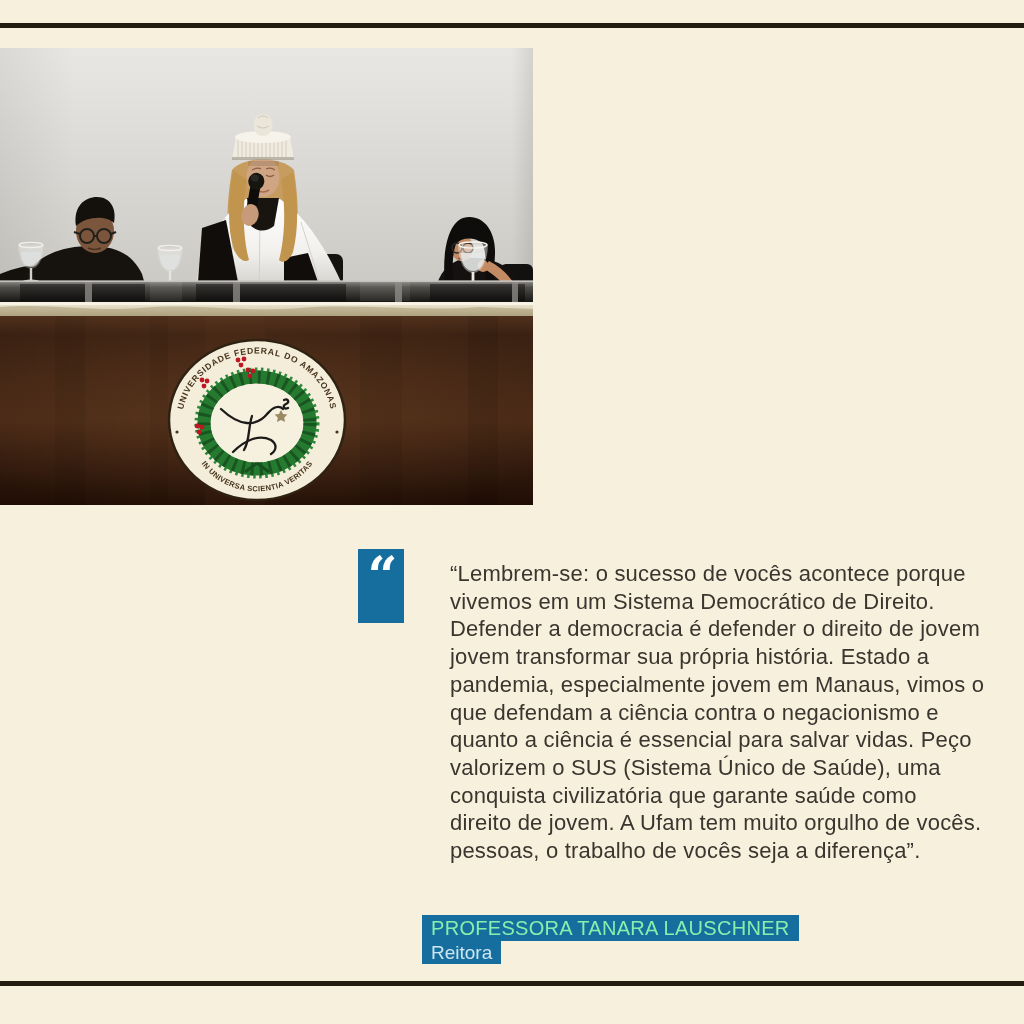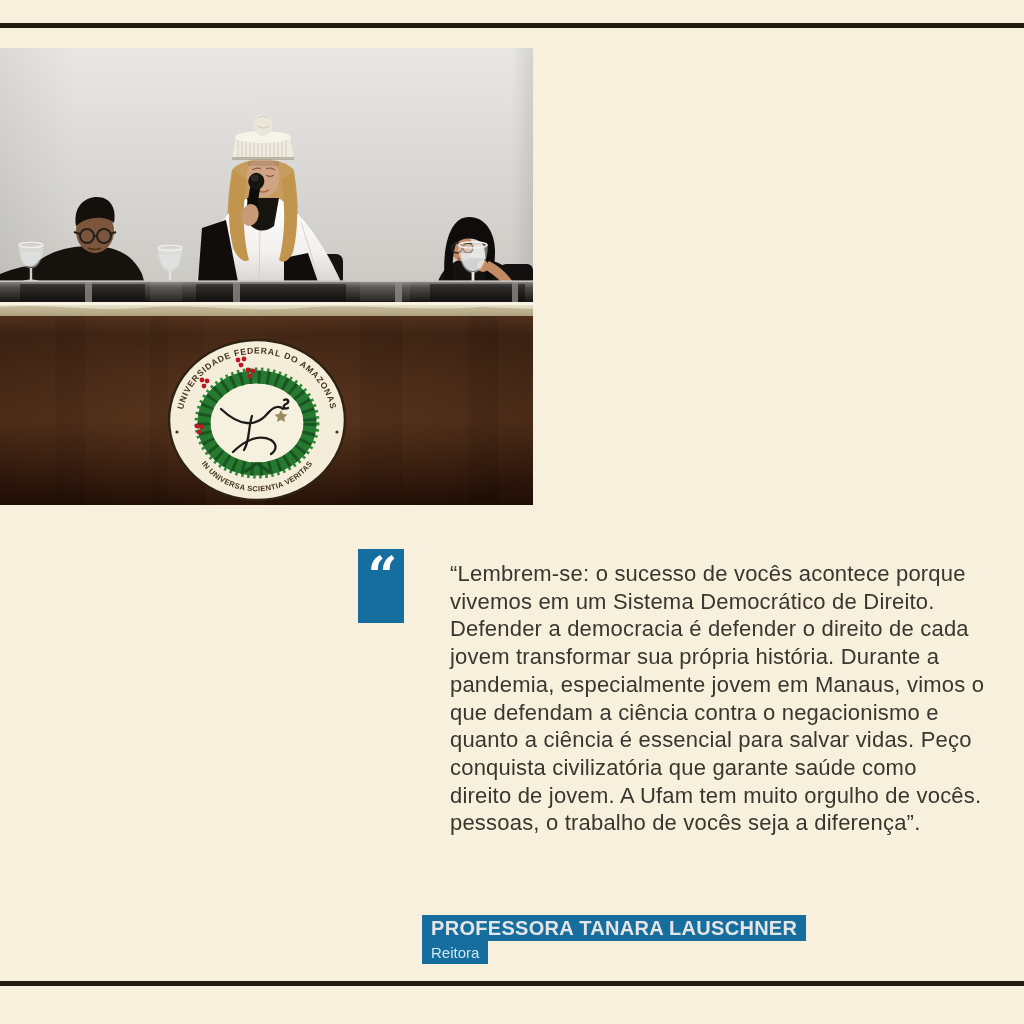--- a/index.html
+++ b/index.html
@@ -22,27 +22,27 @@
     line-height:1;position:relative;top:1px;letter-spacing:-3px;
   }
   .quote-text{
     position:absolute;left:427px;top:560px;
     color:#3b352f;font-size:22px;line-height:27.7px;letter-spacing:0.2px;
     white-space:nowrap;
     margin-left:23px;
   }
   .attribution{position:absolute;left:422px;top:915px;}
   .attr-name{
-    display:inline-block;background:#156e9e;color:#e5e5e5;
-    font-weight:bold;font-size:20px;line-height:26px;padding:0 9px;
+    display:inline-block;background:#156e9e;color:#86efac;
+    font-weight:normal;font-size:20px;line-height:26px;padding:0 9px;
     letter-spacing:0.3px;
   }
   .attr-role{
     display:block;width:max-content;background:#156e9e;color:#cfe6f2;
-    font-size:15px;line-height:23px;padding:0 9px;
+    font-size:19px;line-height:23px;padding:0 9px;
   }
   .seal-text{font-family:"Liberation Sans",sans-serif;font-weight:bold;fill:#46341c;}
 </style>
 </head>
 <body>
 
 <div class="rule rule-top"></div>
 
 <figure class="photo">
   <svg viewBox="0 0 533 457" width="533" height="457">
@@ -284,25 +284,26 @@
   </svg>
 </figure>
 
 <div class="quote-mark">
   <span>“</span>
 </div>
 
 <div class="quote-text">
   <div>“Lembrem-se: o sucesso de vocês acontece porque</div>
   <div>vivemos em um Sistema Democrático de Direito.</div>
-  <div>Defender a democracia é defender o direito de cada</div>
-  <div>jovem transformar sua própria história. Durante a</div>
+  <div>Defender a democracia é defender o direito de jovem</div>
+  <div>jovem transformar sua própria história. Estado a</div>
   <div>pandemia, especialmente jovem em Manaus, vimos o</div>
   <div>que defendam a ciência contra o negacionismo e</div>
   <div>quanto a ciência é essencial para salvar vidas. Peço</div>
+  <div>valorizem o SUS (Sistema Único de Saúde), uma</div>
   <div>conquista civilizatória que garante saúde como</div>
   <div>direito de jovem. A Ufam tem muito orgulho de vocês.</div>
   <div>pessoas, o trabalho de vocês seja a diferença”.</div>
 </div>
 
 <div class="attribution">
   <div class="attr-name">PROFESSORA TANARA LAUSCHNER</div>
   <div class="attr-role">Reitora</div>
 </div>
 

